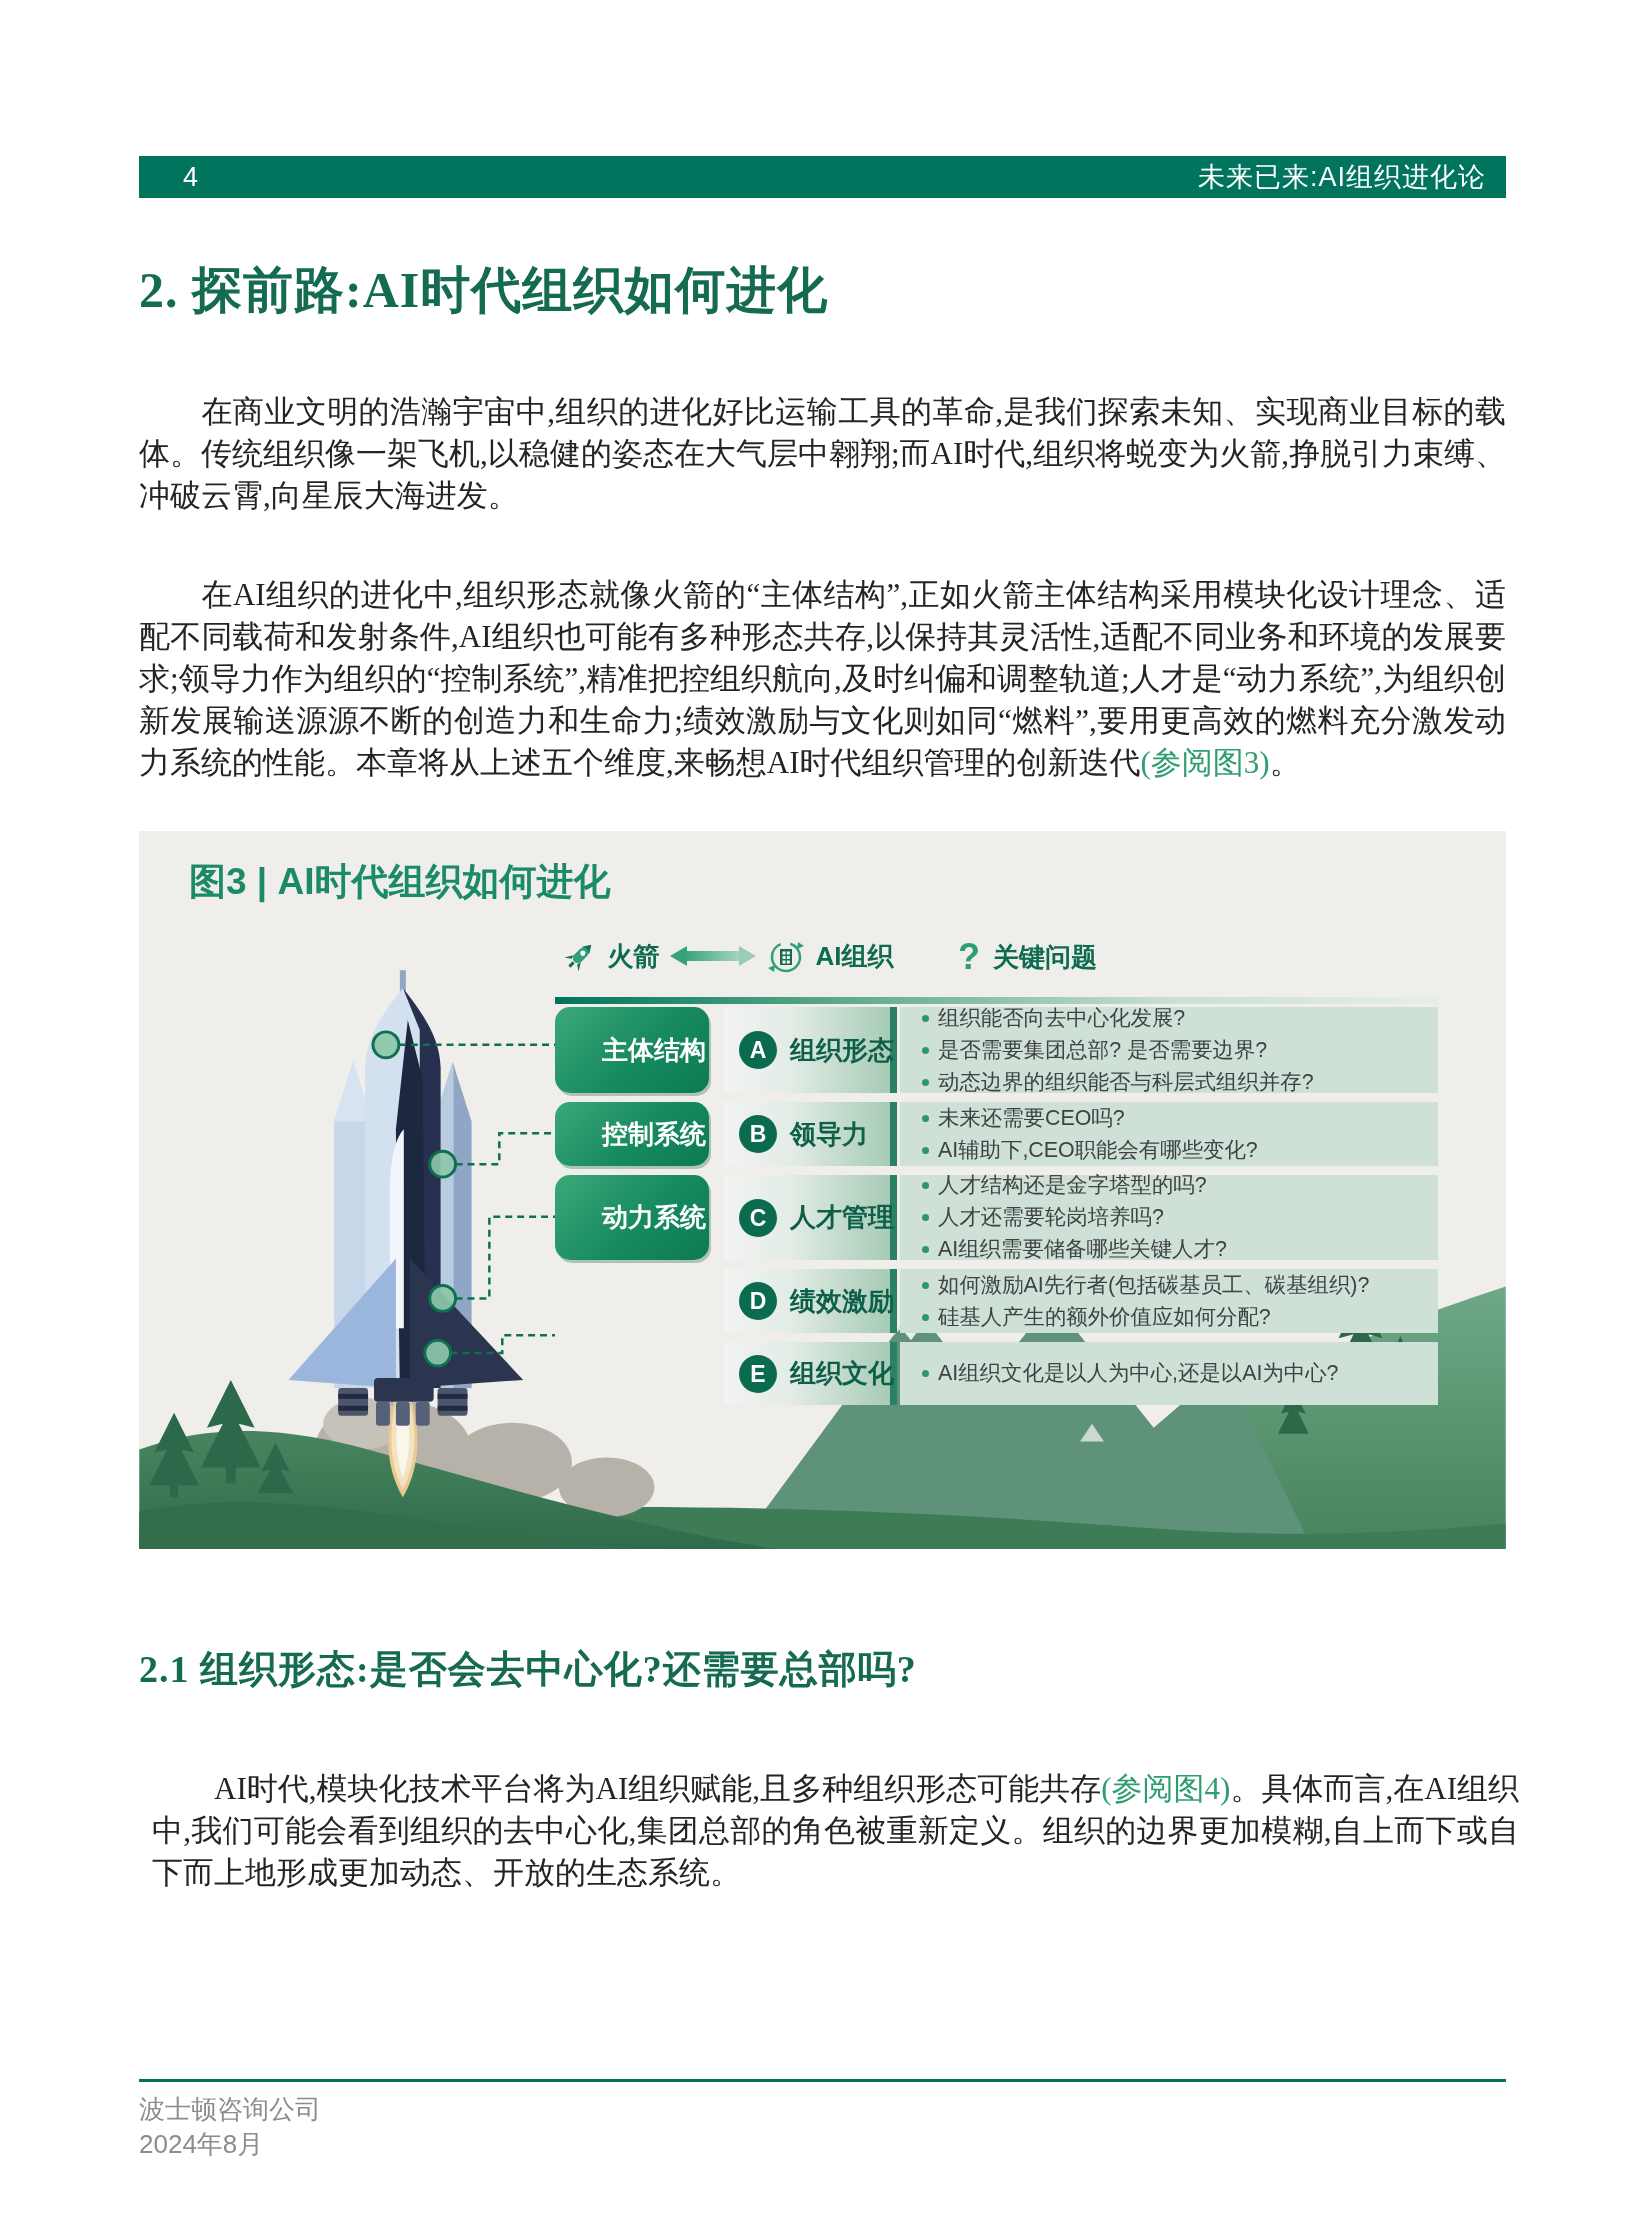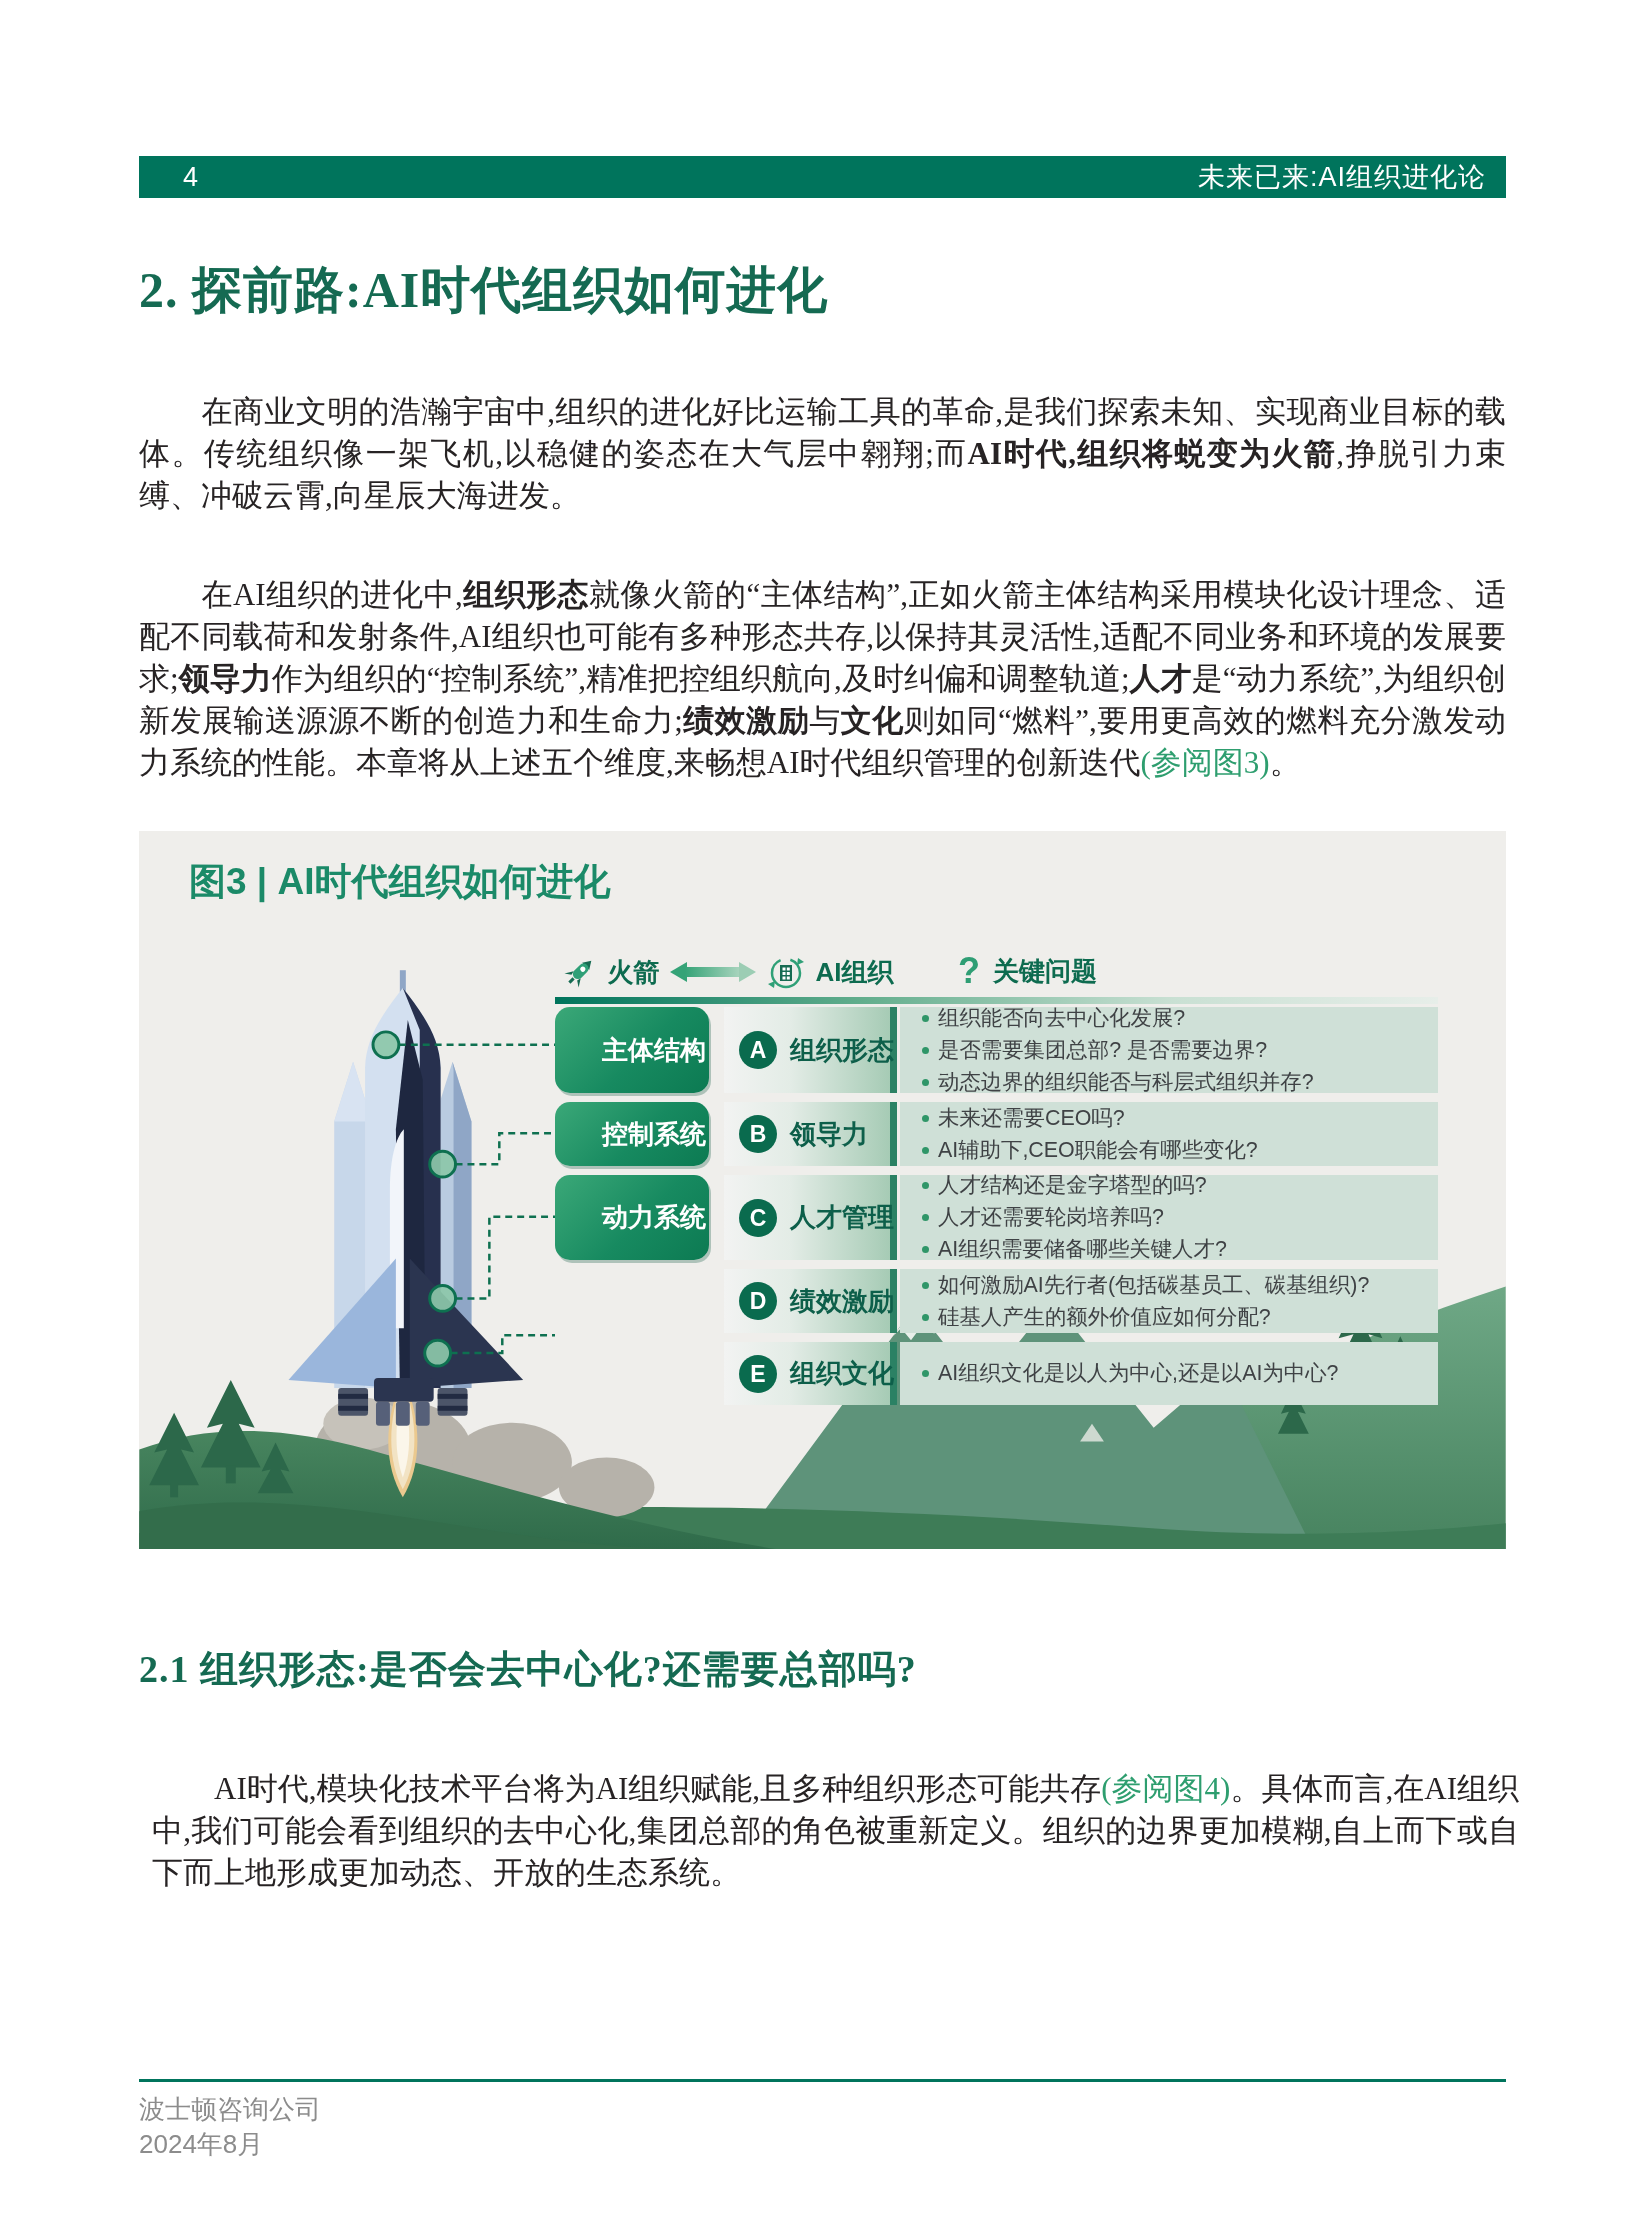--- a/index.html
+++ b/index.html
@@ -14,30 +14,30 @@
   .header-bar .doctitle{font-size:27px;letter-spacing:1px;}
 
   
   .h1{position:absolute;left:139px;top:257px;font-size:50px;font-weight:700;color:#156A52;letter-spacing:1px;}
   .h2{position:absolute;left:139px;top:1644px;font-size:38px;font-weight:700;color:#156A52;letter-spacing:1px;}
 
   
   .para{position:absolute;left:139px;width:1367px;font-size:31px;line-height:42px;text-align:justify;color:#272324;}
   .p1{top:360px;} .p2{top:543px;} .p3{top:1737px;margin-left:13px;}
   .para .ind{display:inline-block;width:62px;}
-  .bold{font-weight:700;margin-top:38px;}
+  .bold{font-weight:400;margin-top:38px;}
   .figref{color:#2E9E6F;}
 
   
   .figure{position:absolute;left:139px;top:831px;width:1367px;height:718px;background:#EFEEEB;overflow:hidden;}
   .fig-title{position:absolute;left:50px;top:26px;font-family:"Liberation Sans","DejaVu Sans",sans-serif;
              font-weight:700;font-size:37px;color:#1B8A68;z-index:3;}
   .fig-scene{position:absolute;left:0;top:0;width:1367px;height:718px;z-index:1;}
 
-  .fig-legend{position:absolute;left:416px;top:105px;width:883px;height:56px;display:flex;align-items:flex-end;z-index:2;
+  .fig-legend{position:absolute;left:416px;top:105px;width:883px;height:56px;display:flex;align-items:flex-start;z-index:2;
               font-family:"Liberation Sans","DejaVu Sans",sans-serif;}
   .lg-left{width:345px;display:flex;align-items:center;justify-content:center;gap:10px;}
   .lg-right{margin-left:58px;display:flex;align-items:center;gap:13px;}
   .lg-label{font-size:26px;font-weight:700;color:#0D6B4F;}
   .q-glyph{font-size:36px;font-weight:700;color:#2F9E74;font-family:"Liberation Sans",sans-serif;}
 
   .fig-bar{position:absolute;left:416px;top:166px;width:883px;height:7px;z-index:2;
            background:linear-gradient(90deg,#00745C 0%,#63AE8D 35%,#C9E0D3 70%,#E7EEE9 100%);}
 
   .fig-grid{position:absolute;left:416px;top:176px;width:883px;z-index:2;display:grid;

